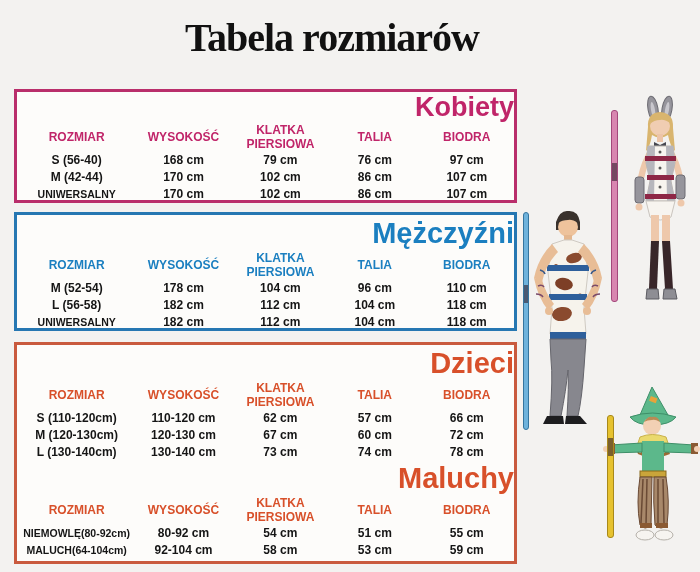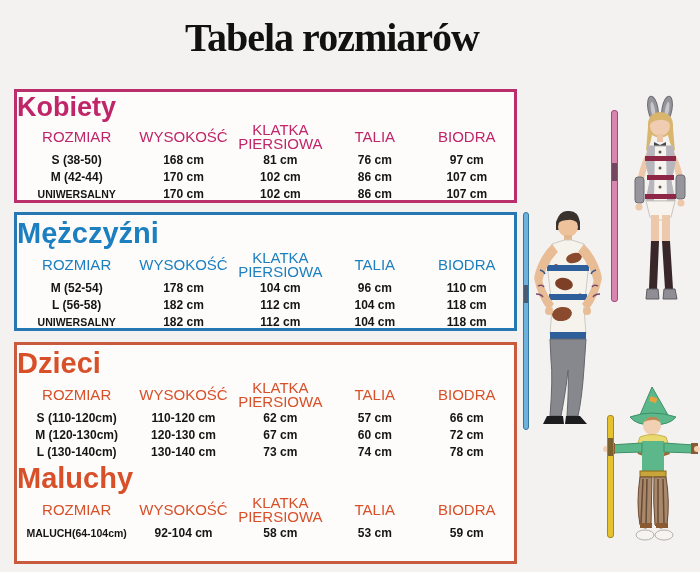--- a/index.html
+++ b/index.html
@@ -14,30 +14,30 @@
     font-size:40px;font-weight:bold;color:#111;letter-spacing:-1px;font-family:Liberation Serif, serif;
   }
   .box{
     position:absolute;left:14px;width:497px;background:#fdfcfa;
     border:3px solid;z-index:2;
   }
   .box.women{top:89px;height:108px;border-color:#b92e6b;}
   .box.men{top:212px;height:113px;border-color:#2677b2;}
   .box.kids{top:342px;height:216px;border-color:#c95a3e;}
   .sec-title{
-    margin:0;text-align:left;font-weight:bold;letter-spacing:0;
+    margin:0;text-align:right;font-weight:bold;letter-spacing:0;
   }
   .women .sec-title{color:#c02569;font-size:27px;line-height:29px;margin-top:1px;}
   .men .sec-title{color:#1b7fc0;font-size:29px;line-height:33px;margin-top:2px;}
   .kids .sec-title{color:#d8502a;font-size:29px;line-height:33px;margin-top:2px;}
   .hdr,.row{
     display:grid;grid-template-columns:24% 19% 20% 18% 19%;
     align-items:center;text-align:center;
   }
-  .hdr{height:29px;font-weight:normal;font-size:15px;line-height:14px;}
+  .hdr{height:29px;font-weight:bold;font-size:12px;line-height:14px;}
   .women .hdr{color:#c02569;}
   .men .hdr{color:#1b7fc0;}
   .kids .hdr{color:#d8502a;}
   .row{height:17px;font-size:12px;font-weight:bold;color:#151515;}
   .row .lbl-sm{font-size:10.5px;letter-spacing:0;}
   .hc{padding:0 2px;}
   
   .pole{position:absolute;z-index:4;border-radius:3px;box-sizing:border-box;}
   .pole .mark{position:absolute;left:0;width:100%;background:rgba(50,30,45,.6);}
   .pole.pink{left:611px;top:110px;width:7px;height:192px;background:#d886b0;border:1px solid #a3487b;}
@@ -56,23 +56,23 @@
 <section class="box women">
   <h2 class="sec-title">Kobiety</h2>
   <div class="hdr">
     <div class="hc">ROZMIAR</div>
     <div class="hc">WYSOKOŚĆ</div>
     <div class="hc">KLATKA PIERSIOWA</div>
     <div class="hc">TALIA</div>
     <div class="hc">BIODRA</div>
   </div>
   <div class="row">
-    <div>S (38-50)</div>
+    <div>S (56-40)</div>
     <div>168 cm</div>
-    <div>81 cm</div>
+    <div>79 cm</div>
     <div>76 cm</div>
     <div>97 cm</div>
   </div>
   <div class="row">
     <div>M (42-44)</div>
     <div>170 cm</div>
     <div>102 cm</div>
     <div>86 cm</div>
     <div>107 cm</div>
   </div>
@@ -147,20 +147,27 @@
     <div>74 cm</div>
     <div>78 cm</div>
   </div>
   <h2 class="sec-title">Maluchy</h2>
   <div class="hdr">
     <div class="hc">ROZMIAR</div>
     <div class="hc">WYSOKOŚĆ</div>
     <div class="hc">KLATKA PIERSIOWA</div>
     <div class="hc">TALIA</div>
     <div class="hc">BIODRA</div>
+  </div>
+  <div class="row">
+    <div class="lbl-sm">NIEMOWLĘ(80-92cm)</div>
+    <div>80-92 cm</div>
+    <div>54 cm</div>
+    <div>51 cm</div>
+    <div>55 cm</div>
   </div>
   <div class="row">
     <div class="lbl-sm">MALUCH(64-104cm)</div>
     <div>92-104 cm</div>
     <div>58 cm</div>
     <div>53 cm</div>
     <div>59 cm</div>
   </div>
 </section>
 

